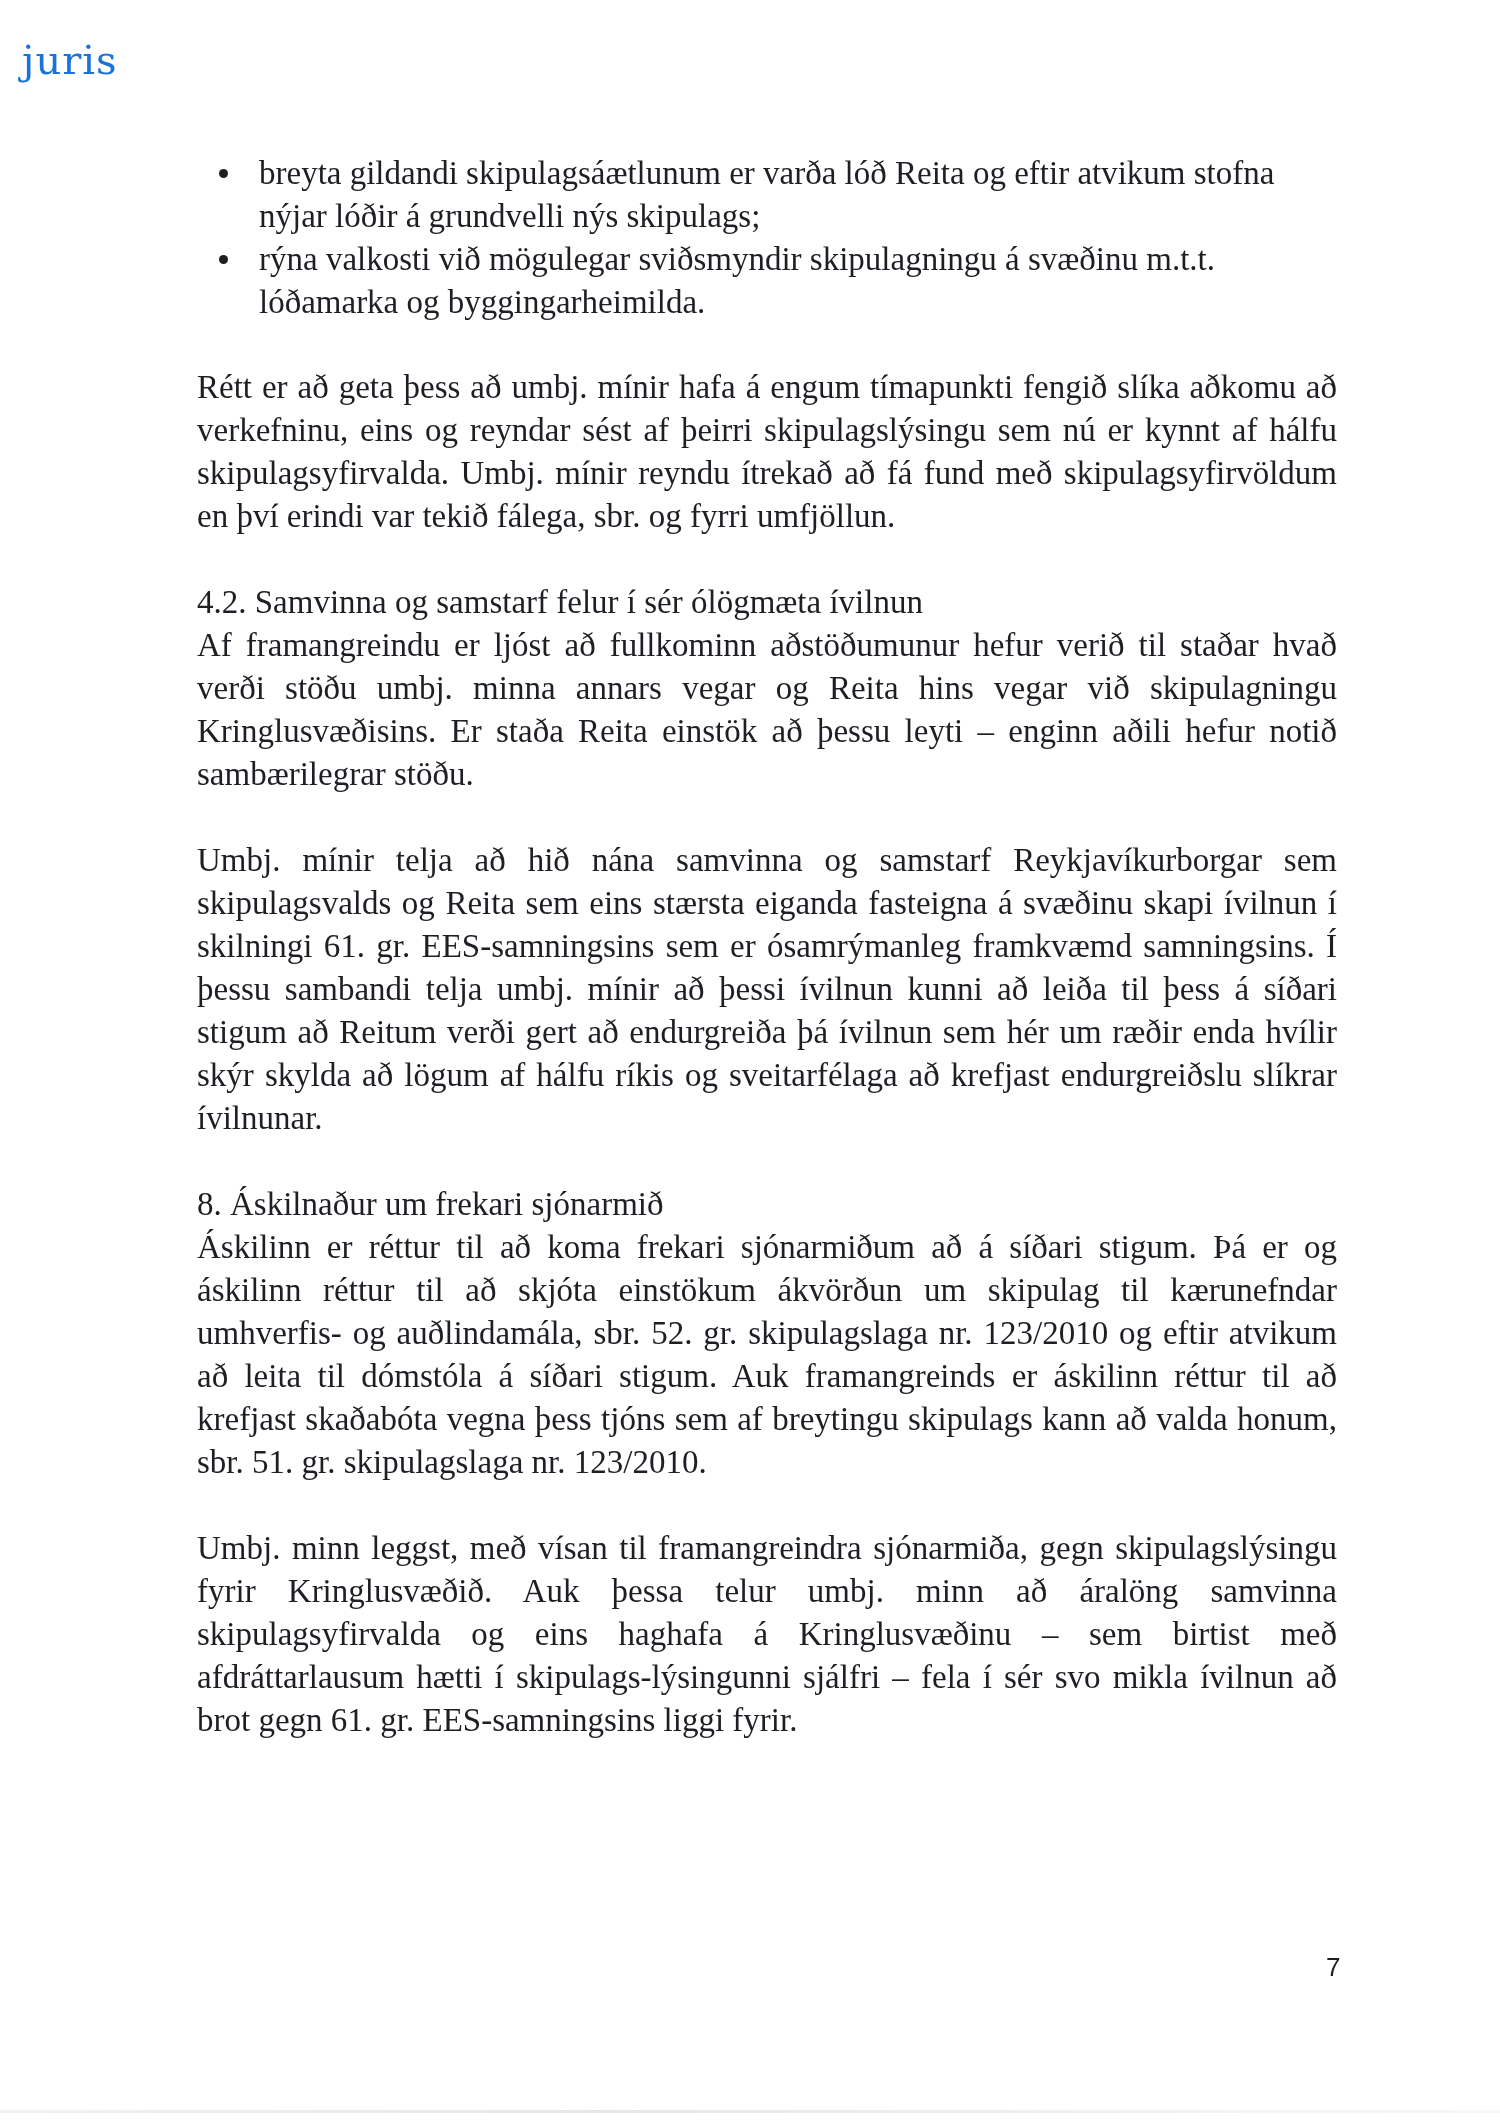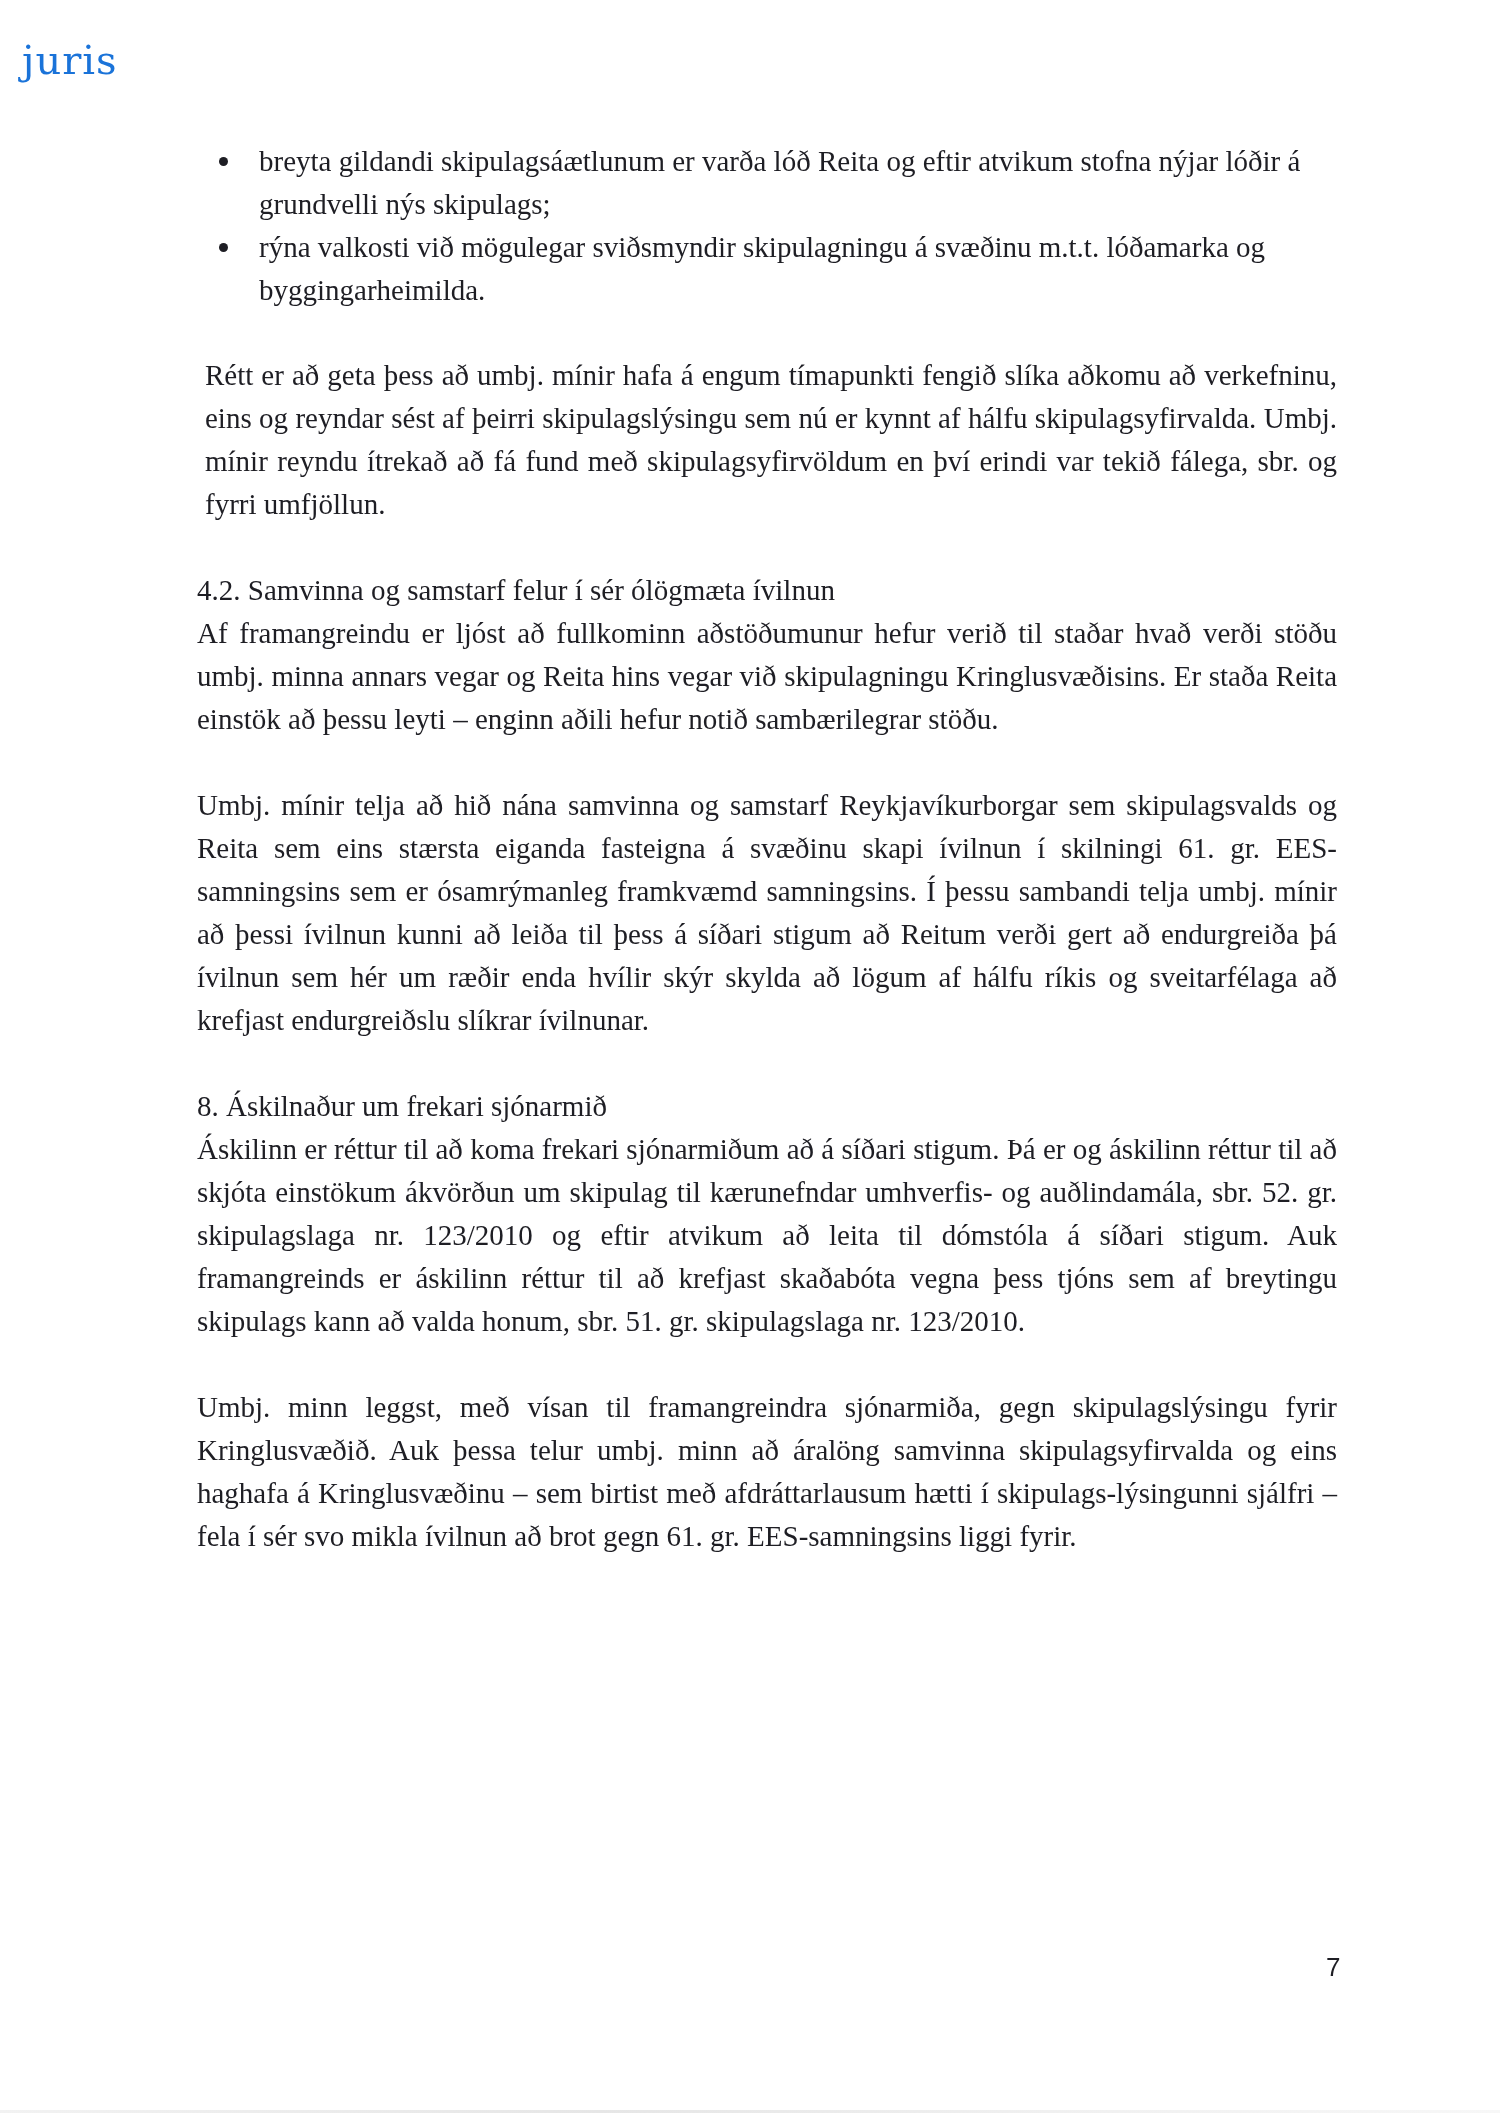--- a/index.html
+++ b/index.html
@@ -21,24 +21,24 @@
       top: 40px;
       font-family: "DejaVu Serif", "Liberation Serif", serif;
       font-size: 40px;
       color: #1a73d9;
       letter-spacing: 1px;
       line-height: 1;
     }
     .page {
       position: absolute;
       left: 197px;
-      top: 140px;
+      top: 152px;
       width: 1140px;
       font-family: "Liberation Serif", "DejaVu Serif", serif;
-      font-size: 29px;
+      font-size: 33px;
       line-height: 43px;
     }
     .bullets {
       list-style: none;
       margin: 0 0 42px 0;
       padding: 0;
     }
     .bullets li {
       position: relative;
       padding-left: 62px;
@@ -46,21 +46,21 @@
     .bullets li .dot {
       position: absolute;
       left: 22px;
       top: 17px;
       width: 9px;
       height: 9px;
       border-radius: 50%;
       background: #1e1e24;
     }
     p {
-      margin: 0 0 43px 8px;
+      margin: 0 0 43px 0;
       text-align: justify;
     }
     .heading {
       font-weight: normal;
       margin: 0;
     }
     .section {
       margin-bottom: 43px;
     }
     .section p {

